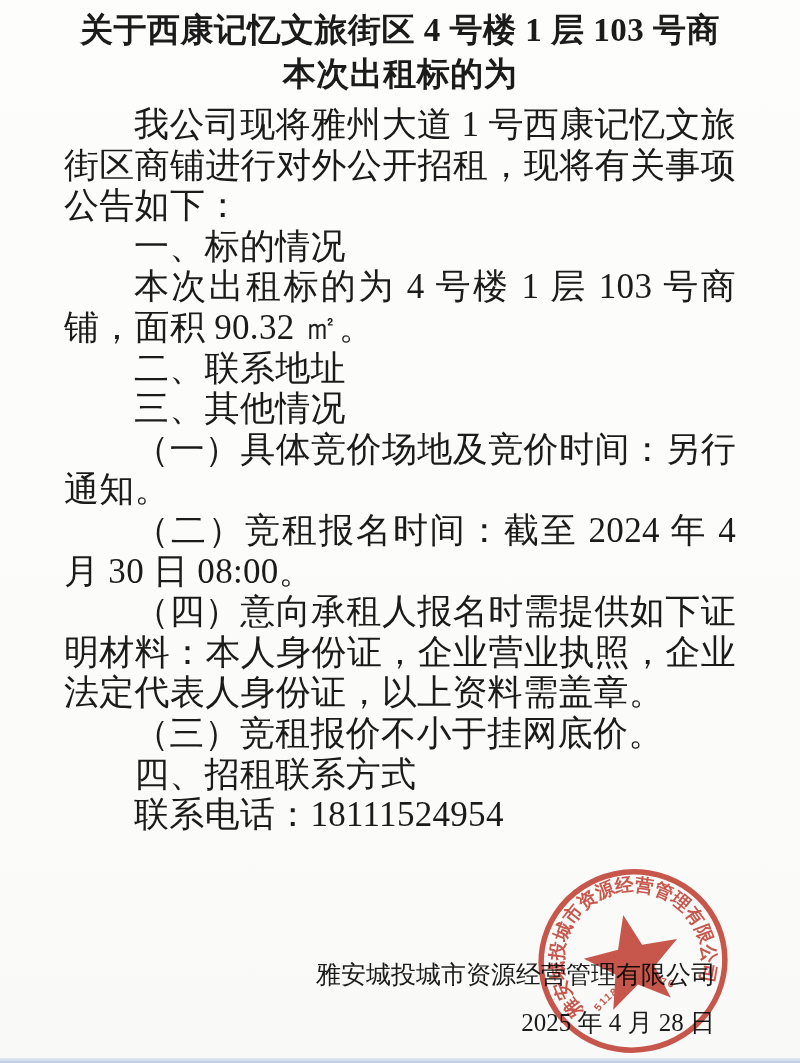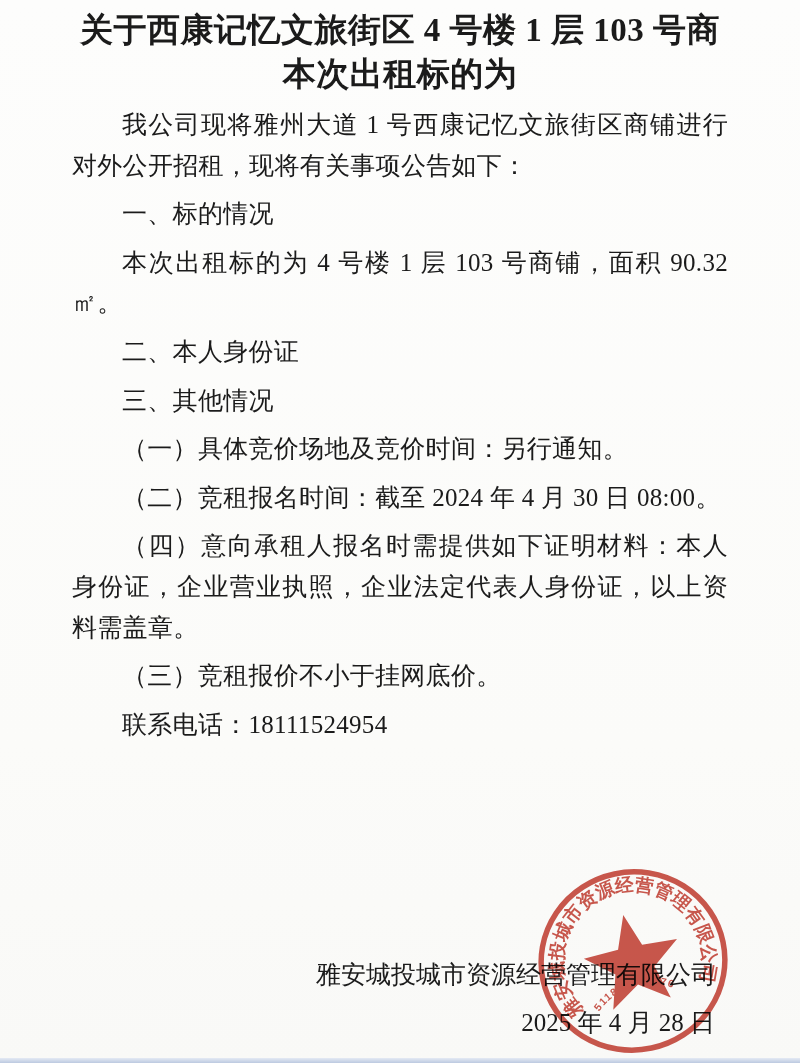--- a/index.html
+++ b/index.html
@@ -16,23 +16,23 @@
   .title {
     font-size: 33px;
     line-height: 44px;
     font-weight: 700;
     text-align: center;
     margin: 0 0 9px 0;
     letter-spacing: 0.5px;
   }
   .title span { display: block; }
   .para {
-    font-size: 25px;
+    font-size: 35px;
     line-height: 40.6px;
-    margin: 8px;
+    margin: 0;
     text-align: justify;
     text-indent: 2em;
     letter-spacing: 0.3px;
     word-break: break-all;
   }
   .signature {
     position: absolute;
     right: 84px;
     top: 960px;
     text-align: right;
@@ -83,26 +83,27 @@
   <div class="content">
 
     <h1 class="title">
       <span>关于西康记忆文旅街区 4 号楼 1 层 103 号商</span>
       <span>本次出租标的为</span>
     </h1>
 
     <p class="para">我公司现将雅州大道 1 号西康记忆文旅街区商铺进行对外公开招租，现将有关事项公告如下：</p>
     <p class="para">一、标的情况</p>
     <p class="para">本次出租标的为 4 号楼 1 层 103 号商铺，面积 90.32 ㎡。</p>
-    <p class="para">二、本人身份证</p>
+    <p class="para">二、联系地址</p>
     <p class="para">三、其他情况</p>
     <p class="para">（一）具体竞价场地及竞价时间：另行通知。</p>
     <p class="para">（二）竞租报名时间：截至 2024 年 4 月 30 日 08:00。</p>
     <p class="para">（四）意向承租人报名时需提供如下证明材料：本人身份证，企业营业执照，企业法定代表人身份证，以上资料需盖章。</p>
     <p class="para">（三）竞租报价不小于挂网底价。</p>
+    <p class="para">四、招租联系方式</p>
     <p class="para">联系电话：18111524954</p>
   </div>
 
   <div class="signature">雅安城投城市资源经营管理有限公司</div>
   <div class="sig-date">2025 年 4 月 28 日</div>
 
   <div class="seal">
     <svg viewBox="0 0 200 190">
       <g transform="rotate(-12 100 95)">
         <ellipse cx="100" cy="95" rx="92" ry="89" fill="none" stroke-width="5.5" stroke="#c23a2e"></ellipse>

